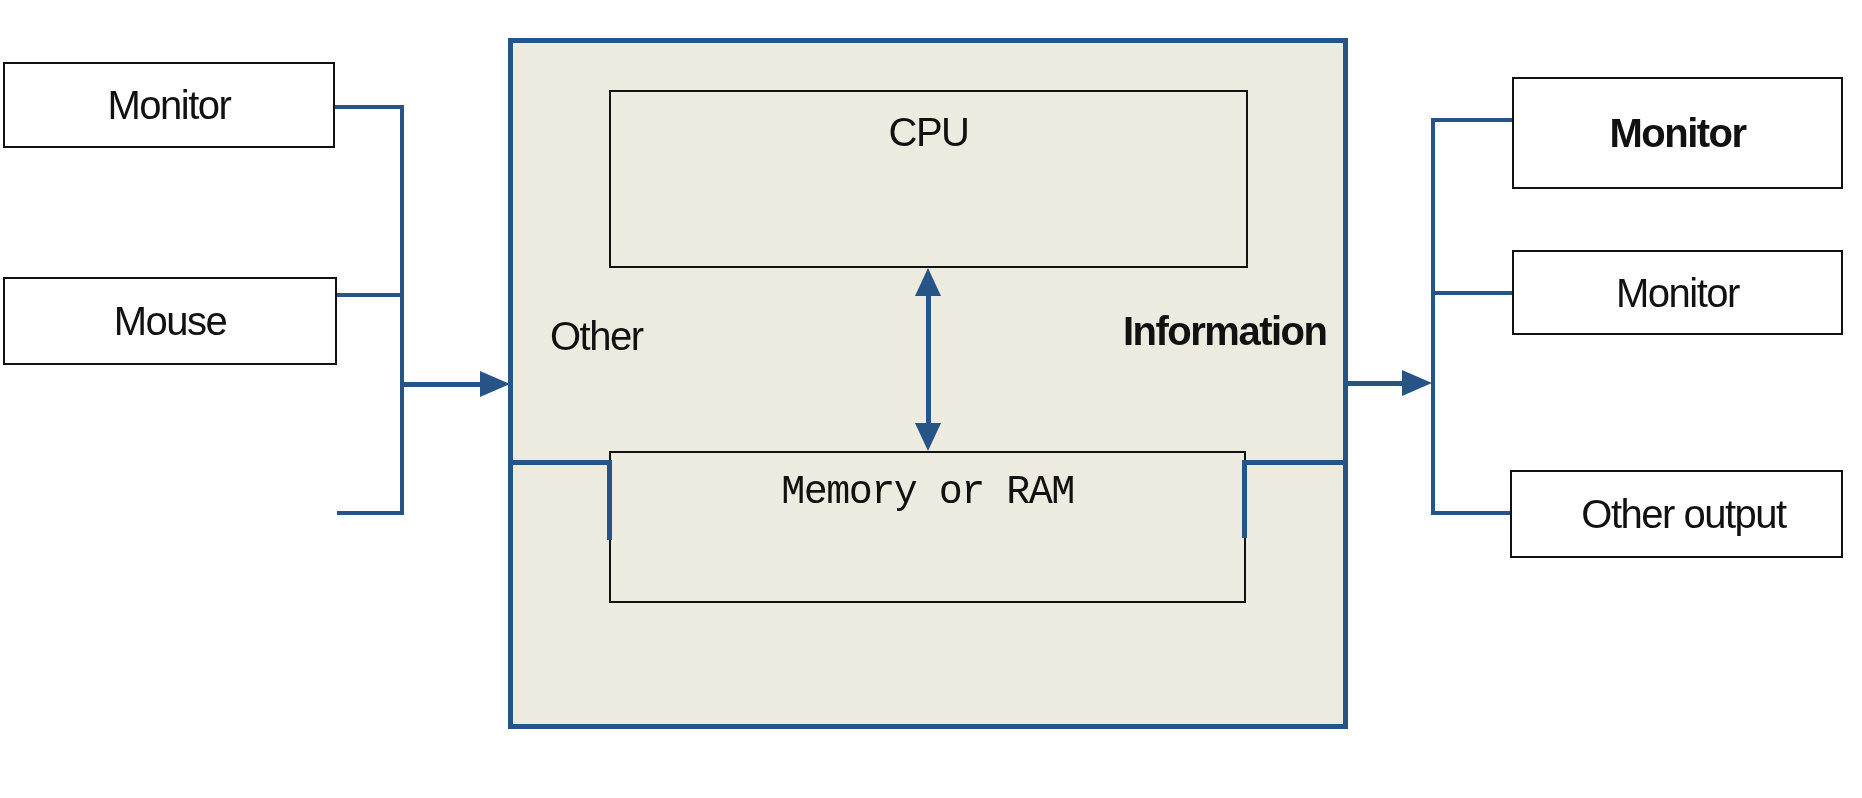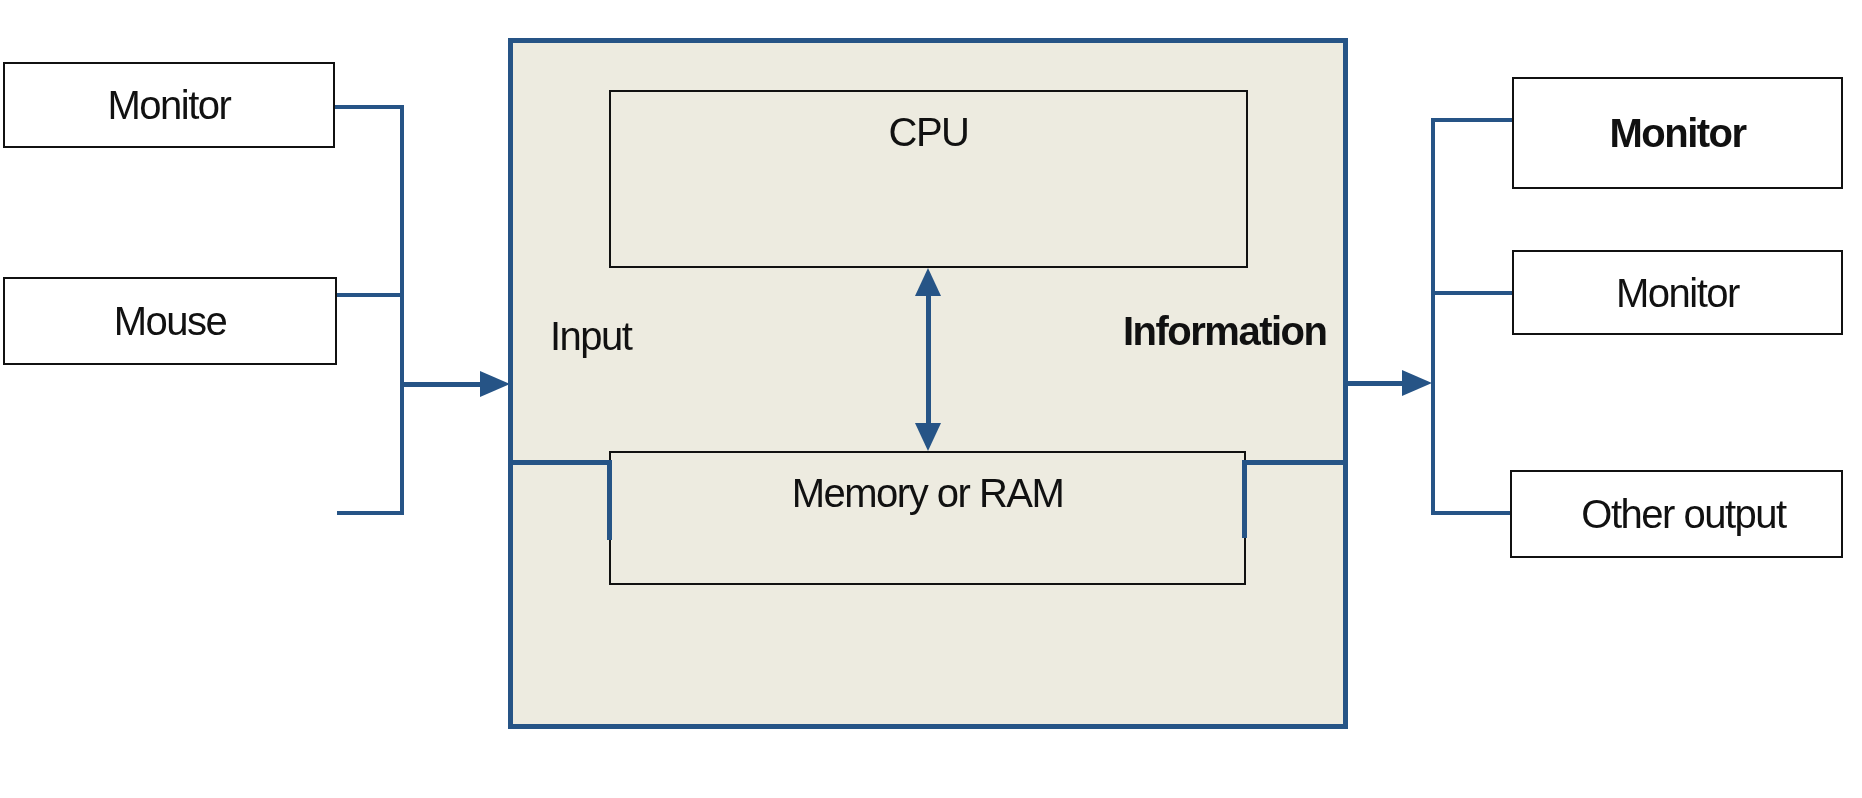--- a/index.html
+++ b/index.html
@@ -44,21 +44,21 @@
   .inner-box {
     position: absolute;
     border: 2px solid var(--ink);
     background: var(--beige);
     display: flex;
     justify-content: center;
     align-items: flex-start;
   }
   .inner-box .label-text { padding-top: 20px; }
   .cpu-box { left: 609px; top: 90px; width: 639px; height: 178px; }
-  .memory-box { left: 609px; top: 451px; width: 637px; height: 134px; }
+  .memory-box { left: 609px; top: 451px; width: 637px; height: 152px; font-family: Liberation Mono, monospace; }
   .float-label { position: absolute; }
   .line { position: absolute; background: var(--blue); }
   .arrowhead-right {
     position: absolute; width: 0; height: 0;
     border-top: 13px solid transparent;
     border-bottom: 13px solid transparent;
     border-left: 30px solid var(--blue);
   }
   .arrowhead-up {
     position: absolute; width: 0; height: 0;
@@ -94,21 +94,21 @@
 
   <div class="system-unit"></div>
 
   <div class="inner-box cpu-box">
     <span class="label-text">CPU</span>
   </div>
   <div class="inner-box memory-box">
     <span class="label-text">Memory or RAM</span>
   </div>
 
-  <span class="label-text float-label" style="left:550px; top:316px;">Input</span>
+  <span class="label-text float-label" style="left:550px; top:316px;">Other</span>
   <span class="label-text float-label" style="left:1123px; top:311px;font-weight:bold;">Information</span>
 
   <div class="line" style="left:926px; top:293px; width:5px; height:133px;"></div>
   <div class="arrowhead-up" style="left:915px; top:268px;"></div>
   <div class="arrowhead-down" style="left:915px; top:423px;"></div>
 
   <div class="line" style="left:510px; top:460px; width:102px; height:5px;"></div>
   <div class="line" style="left:1242px; top:460px; width:106px; height:5px;"></div>
   <div class="line" style="left:607px; top:460px; width:5px; height:80px;"></div>
   <div class="line" style="left:1242px; top:460px; width:5px; height:78px;"></div>

